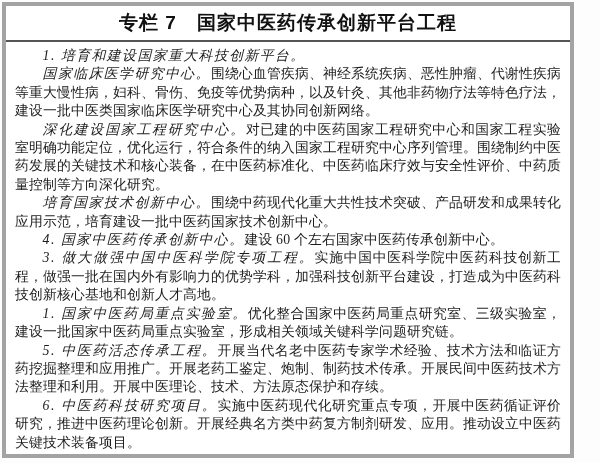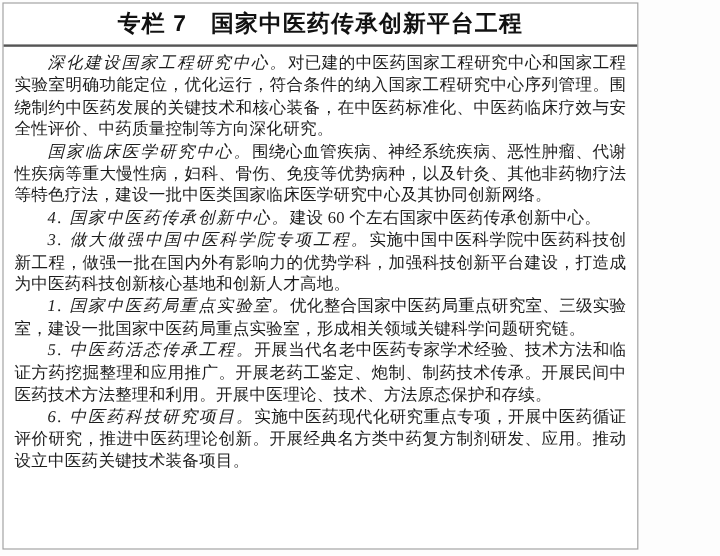--- a/index.html
+++ b/index.html
@@ -8,23 +8,23 @@
     width: 600px;
     height: 463px;
     background: #fdfdfd;
     font-family: "Liberation Serif", serif;
     color: #1c1c1c;
   }
   .doc-box {
     position: absolute;
     left: 2px;
     top: 2px;
-    width: 530px;
+    width: 572px;
     height: 456px;
-    border: 1px solid #a3a3a3;
+    border: 4px solid #a3a3a3;
     background: #ffffff;
     box-sizing: border-box;
   }
   .title-row {
     height: 36px;
     border-bottom: 2px solid #555555;
     display: flex;
     align-items: center;
     justify-content: center;
     box-sizing: border-box;
@@ -57,21 +57,23 @@
   }
 </style>
 </head>
 <body>
 
 <div class="doc-box">
   <div class="title-row">
     <span class="title-text">专栏 7　国家中医药传承创新平台工程</span>
   </div>
   <div class="doc-body">
+    <p><span class="lead">1. 培育和建设国家重大科技创新平台。</span><span class="rest"></span></p>
+    <p><span class="lead">国家临床医学研究中心。</span><span class="rest">围绕心血管疾病、神经系统疾病、恶性肿瘤、代谢性疾病等重大慢性病，妇科、骨伤、免疫等优势病种，以及针灸、其他非药物疗法等特色疗法，建设一批中医类国家临床医学研究中心及其协同创新网络。</span></p>
     <p><span class="lead">深化建设国家工程研究中心。</span><span class="rest">对已建的中医药国家工程研究中心和国家工程实验室明确功能定位，优化运行，符合条件的纳入国家工程研究中心序列管理。围绕制约中医药发展的关键技术和核心装备，在中医药标准化、中医药临床疗效与安全性评价、中药质量控制等方向深化研究。</span></p>
-    <p><span class="lead">国家临床医学研究中心。</span><span class="rest">围绕心血管疾病、神经系统疾病、恶性肿瘤、代谢性疾病等重大慢性病，妇科、骨伤、免疫等优势病种，以及针灸、其他非药物疗法等特色疗法，建设一批中医类国家临床医学研究中心及其协同创新网络。</span></p>
+    <p><span class="lead">培育国家技术创新中心。</span><span class="rest">围绕中药现代化重大共性技术突破、产品研发和成果转化应用示范，培育建设一批中医药国家技术创新中心。</span></p>
     <p><span class="lead">4. 国家中医药传承创新中心。</span><span class="rest">建设 60 个左右国家中医药传承创新中心。</span></p>
     <p><span class="lead">3. 做大做强中国中医科学院专项工程。</span><span class="rest">实施中国中医科学院中医药科技创新工程，做强一批在国内外有影响力的优势学科，加强科技创新平台建设，打造成为中医药科技创新核心基地和创新人才高地。</span></p>
     <p><span class="lead">1. 国家中医药局重点实验室。</span><span class="rest">优化整合国家中医药局重点研究室、三级实验室，建设一批国家中医药局重点实验室，形成相关领域关键科学问题研究链。</span></p>
     <p><span class="lead">5. 中医药活态传承工程。</span><span class="rest">开展当代名老中医药专家学术经验、技术方法和临证方药挖掘整理和应用推广。开展老药工鉴定、炮制、制药技术传承。开展民间中医药技术方法整理和利用。开展中医理论、技术、方法原态保护和存续。</span></p>
     <p><span class="lead">6. 中医药科技研究项目。</span><span class="rest">实施中医药现代化研究重点专项，开展中医药循证评价研究，推进中医药理论创新。开展经典名方类中药复方制剂研发、应用。推动设立中医药关键技术装备项目。</span></p>
   </div>
 </div>
 
 </body></html>

